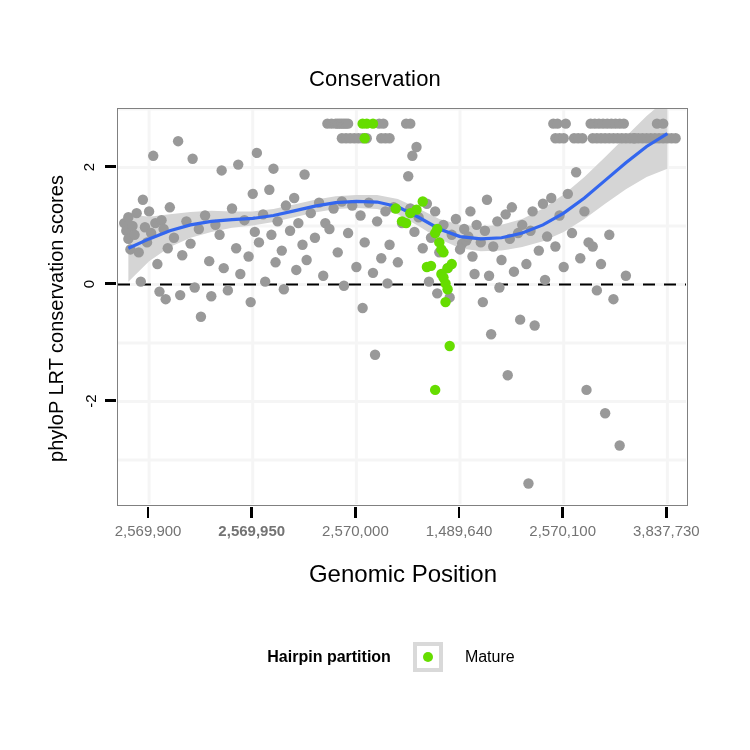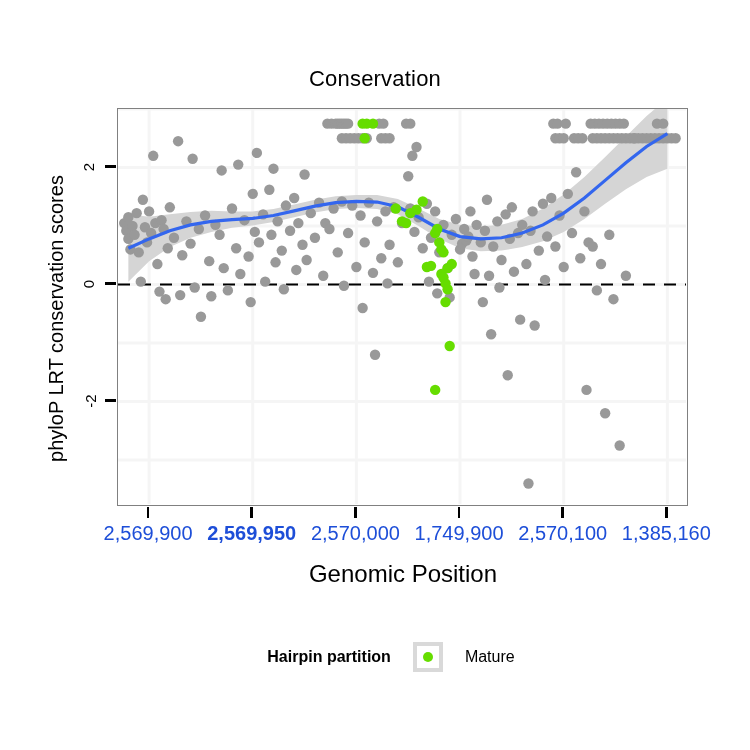--- a/index.html
+++ b/index.html
@@ -79,22 +79,22 @@
   .tick-mark-y {
     position: absolute;
     height: 2.5px;
     width: 11px;
     background: #000;
     left: 105px;
   }
   .tick-label-x {
     position: absolute;
     top: 522px;
-    font-size: 20px;
-    color: #1d4ed8;
+    font-size: 15px;
+    color: #737373;
     text-align: left;
     transform: translateX(-50%);
     white-space: nowrap;
   }
   .tick-label-y {
     position: absolute;
     left: 84px;
     font-size: 15px;
     color: #000;
     transform: translateY(-50%) rotate(-90deg);
@@ -441,25 +441,25 @@
   </div>
 
   <div id="x-ticks">
       <div class="tick-mark-x" style="left: 146.845px;"></div>
       <div class="tick-label-x" style="left: 148.095px;">2,569,900</div>
       <div class="tick-mark-x" style="left: 250.495px;"></div>
       <div class="tick-label-x" style="left: 251.745px; font-weight: bold;">2,569,950</div>
       <div class="tick-mark-x" style="left: 354.144px;"></div>
       <div class="tick-label-x" style="left: 355.394px;">2,570,000</div>
       <div class="tick-mark-x" style="left: 457.794px;"></div>
-      <div class="tick-label-x" style="left: 459.044px;">1,749,900</div>
+      <div class="tick-label-x" style="left: 459.044px;">1,489,640</div>
       <div class="tick-mark-x" style="left: 561.443px;"></div>
       <div class="tick-label-x" style="left: 562.693px;">2,570,100</div>
       <div class="tick-mark-x" style="left: 665.093px;"></div>
-      <div class="tick-label-x" style="left: 666.343px;">1,385,160</div>
+      <div class="tick-label-x" style="left: 666.343px;">3,837,730</div>
     </div>
   <div id="y-ticks">
       <div class="tick-mark-y" style="top: 399.343px;"></div>
       <div class="tick-label-y" style="top: 400.593px;">-2</div>
       <div class="tick-mark-y" style="top: 282.306px;"></div>
       <div class="tick-label-y" style="top: 283.556px;">0</div>
       <div class="tick-mark-y" style="top: 165.269px;"></div>
       <div class="tick-label-y" style="top: 166.519px;">2</div>
     </div>
 

